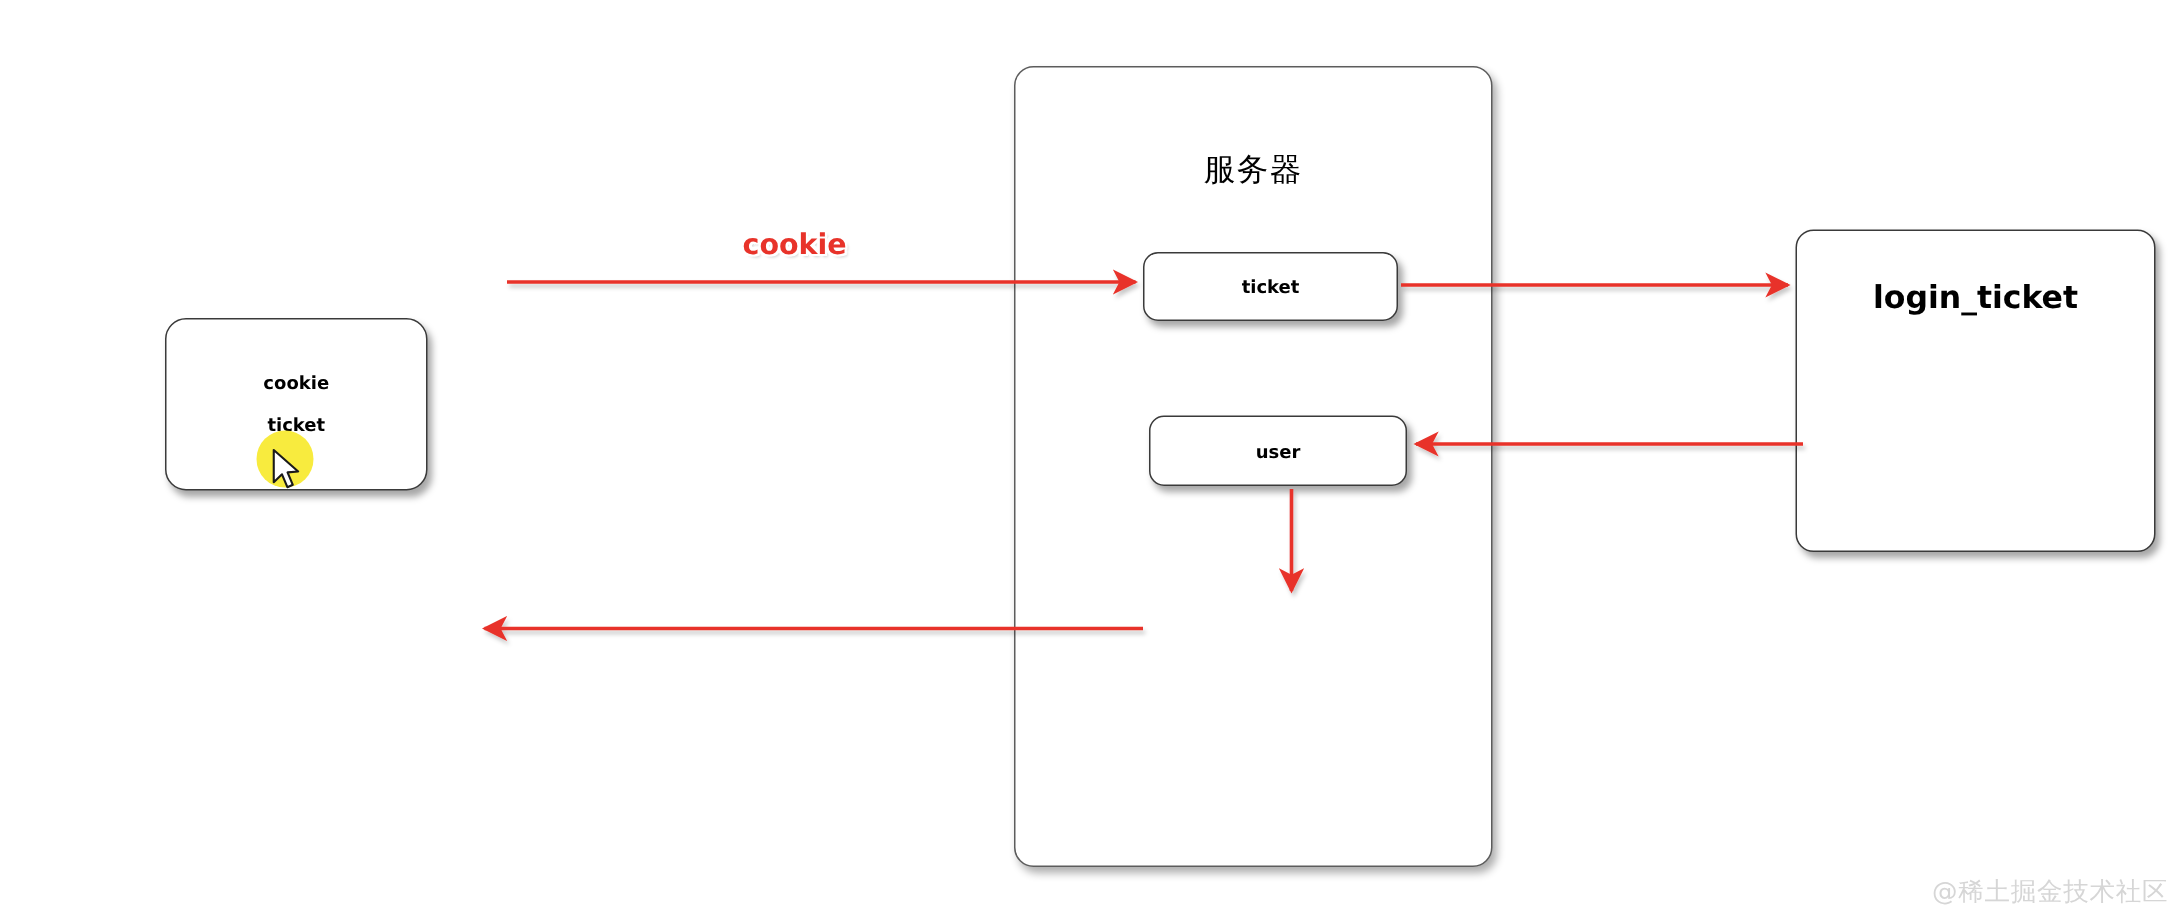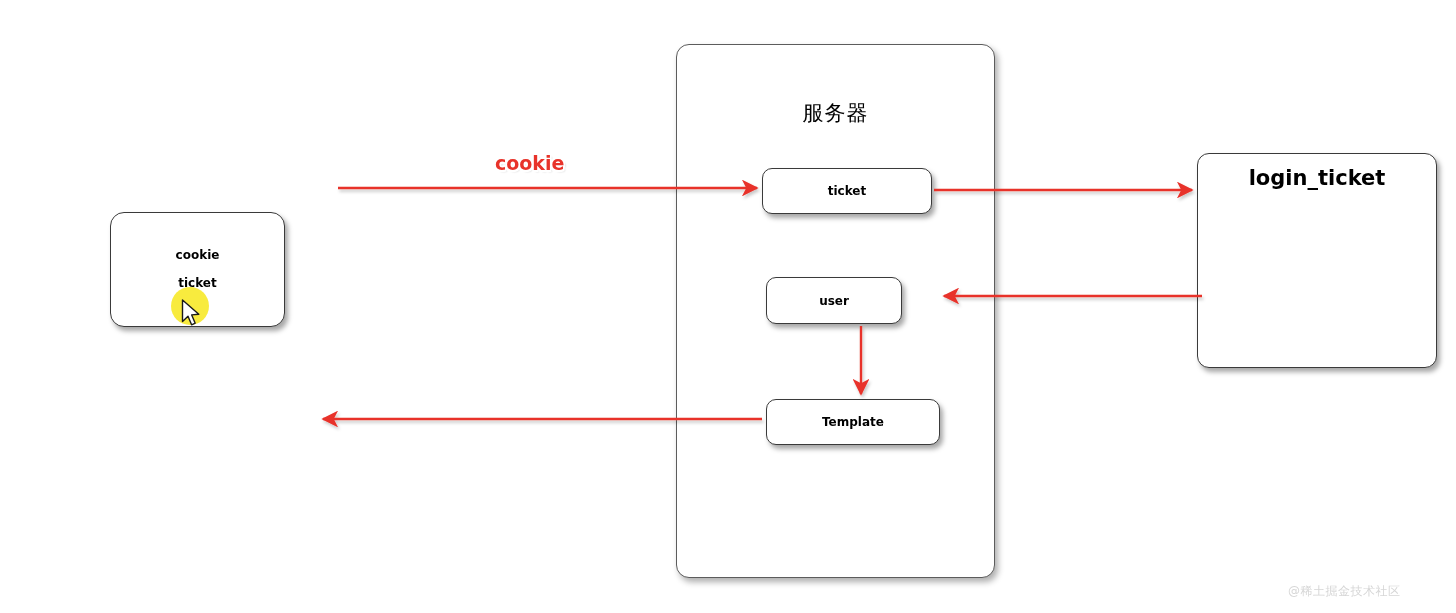--- a/index.html
+++ b/index.html
@@ -61,21 +61,21 @@
   .node-box.stacked {
     flex-direction: column;
     justify-content: center;
   }
   .node-line {
     line-height: 1.05;
     margin: 3px 0;
   }
   .node-box.big {
     align-items: flex-start;
-    padding-top: 12px;
+    padding-top: 32px;
     font-size: 21px;
   }
 
   
   .arrow-svg {
     position: absolute;
     left: 0;
     top: 0;
     width: 1456px;
     height: 613px;
@@ -108,21 +108,21 @@
   .cursor {
     position: absolute;
     width: 22px;
     height: 30px;
   }
 
   
   .watermark {
     position: absolute;
     font-family: "DejaVu Sans", "Liberation Sans", sans-serif;
-    font-size: 12px;
+    font-size: 17px;
     color: #d6d6d6;
     white-space: nowrap;
     letter-spacing: 0.5px;
   }
 </style>
 </head>
 <body>
 
 <div id="canvas">
 
@@ -133,27 +133,24 @@
   </div>
 
   <div class="container-box" style="left:676px; top:44px; width:319px; height:534px;">
     <div class="container-title" style="top:54px;">服务器</div>
   </div>
 
   <div class="node-box" style="left:762px; top:168px; width:170px; height:46px;">
     <span>ticket</span>
   </div>
 
-  <div class="node-box" style="left:766px; top:277px; width:136px; height:47px;">
+  <div class="node-box" style="left:766px; top:277px; width:172px; height:47px;">
     <span>user</span>
   </div>
 
-  <div class="node-box" style="left:766px; top:399px; width:174px; height:46px;">
-    <span>Template</span>
-  </div>
 
   <div class="node-box big" style="left:1197px; top:153px; width:240px; height:215px; border-radius:12px;">
     <span>login_ticket</span>
   </div>
 
   <svg class="arrow-svg" viewBox="0 0 1456 613">
     <defs>
       <marker id="ah" viewBox="0 0 10 10" refX="9" refY="5" markerWidth="7" markerHeight="7" orient="auto-start-reverse">
         <path d="M 0 0 L 10 5 L 0 10 L 2.6 5 z" fill="#e8332a"></path>
       </marker>

